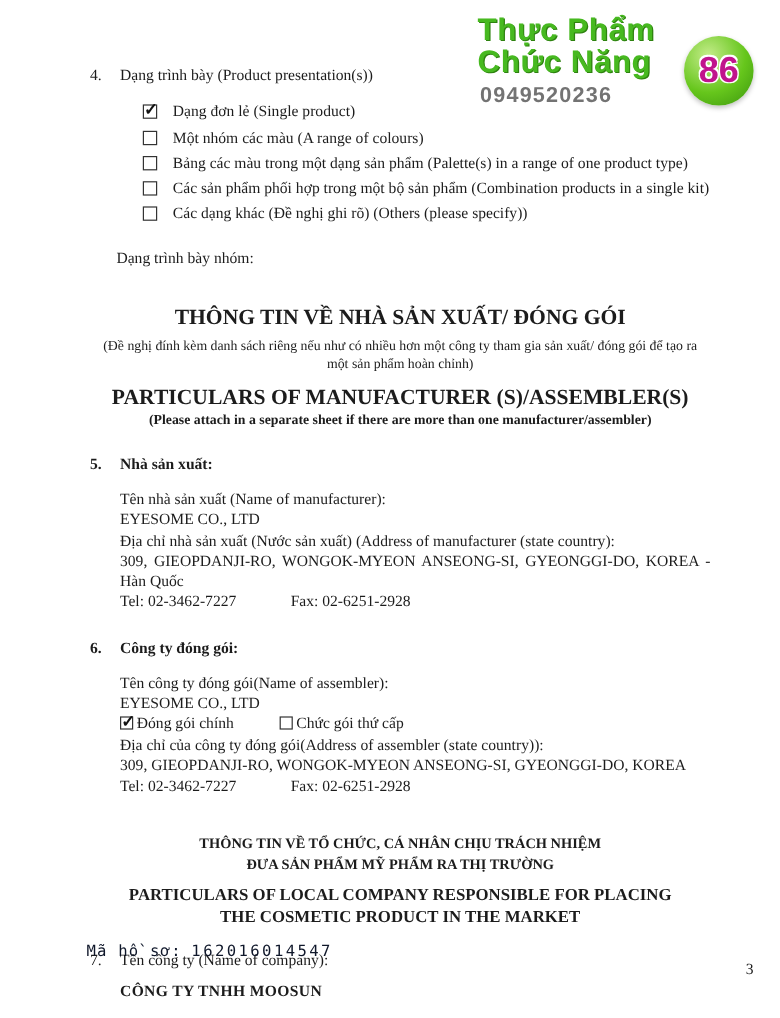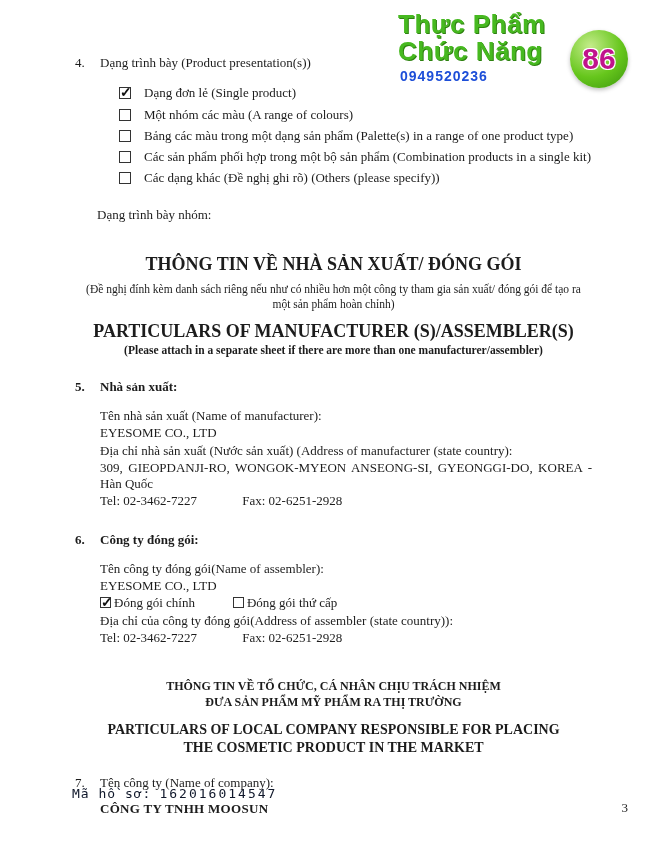--- a/index.html
+++ b/index.html
@@ -24,22 +24,22 @@
   .logo-line.l2 { top:27px; }
   .logo-badge { position:absolute; top:22px; right:0; width:58px; height:58px;
     border-radius:50%;
     background:radial-gradient(circle at 35% 28%, #c4ec8a, #66c61c 55%, #3f9a0f 95%);
     box-shadow:0 2px 4px rgba(0,0,0,0.25);
     display:flex; align-items:center; justify-content:center;
     font-family:"Liberation Sans", sans-serif; font-weight:bold; font-size:30px;
     color:#c0148c;
     text-shadow:-1px -1px 0 #fff, 1px -1px 0 #fff, -1px 1px 0 #fff, 1px 1px 0 #fff; }
   .logo-phone { position:absolute; top:60px; left:4px;
-    font-family:"Liberation Sans", sans-serif; font-weight:bold; font-size:14px;
-    color:#1d4ed8; letter-spacing:1px; white-space:nowrap; }
+    font-family:"Liberation Sans", sans-serif; font-weight:bold; font-size:18px;
+    color:#737373; letter-spacing:1px; white-space:nowrap; }
 
   
   .content { position:absolute; left:75px; top:55px; width:517px; }
 
   .numrow { display:flex; }
   .numrow .num { width:25px; flex:none; }
   .numrow.bold { font-weight:bold; }
 
   .options { margin:14px 0 0 44px; }
   .opt-row { display:flex; margin-bottom:5px; }
@@ -156,24 +156,25 @@
       <div class="sec-body">
         <div class="line">Tên công ty đóng gói(Name of assembler):</div>
         <div class="line">EYESOME CO., LTD</div>
         <div class="inline-checks">
           <span class="inline-check">
             <span class="checkbox" data-checked="true"></span>
             <span>Đóng gói chính</span>
           </span>
           <span class="inline-check">
             <span class="checkbox" data-checked="false"></span>
-            <span>Đóng gói thứ cấp</span>
+            <span>Chức gói thứ cấp</span>
           </span>
         </div>
         <div class="line">Địa chỉ của công ty đóng gói(Address of assembler (state country)):</div>
+        <div class="line addr">309, GIEOPDANJI-RO, WONGOK-MYEON ANSEONG-SI, GYEONGGI-DO, KOREA</div>
         <div class="line telfax">
           <span class="tel">Tel: 02-3462-7227</span>
           <span class="fax">Fax: 02-6251-2928</span>
         </div>
       </div>
     </div>
 
     <div class="center hdr2">
       <div class="l">THÔNG TIN VỀ TỔ CHỨC, CÁ NHÂN CHỊU TRÁCH NHIỆM</div>
       <div class="l">ĐƯA SẢN PHẨM MỸ PHẨM RA THỊ TRƯỜNG</div>

